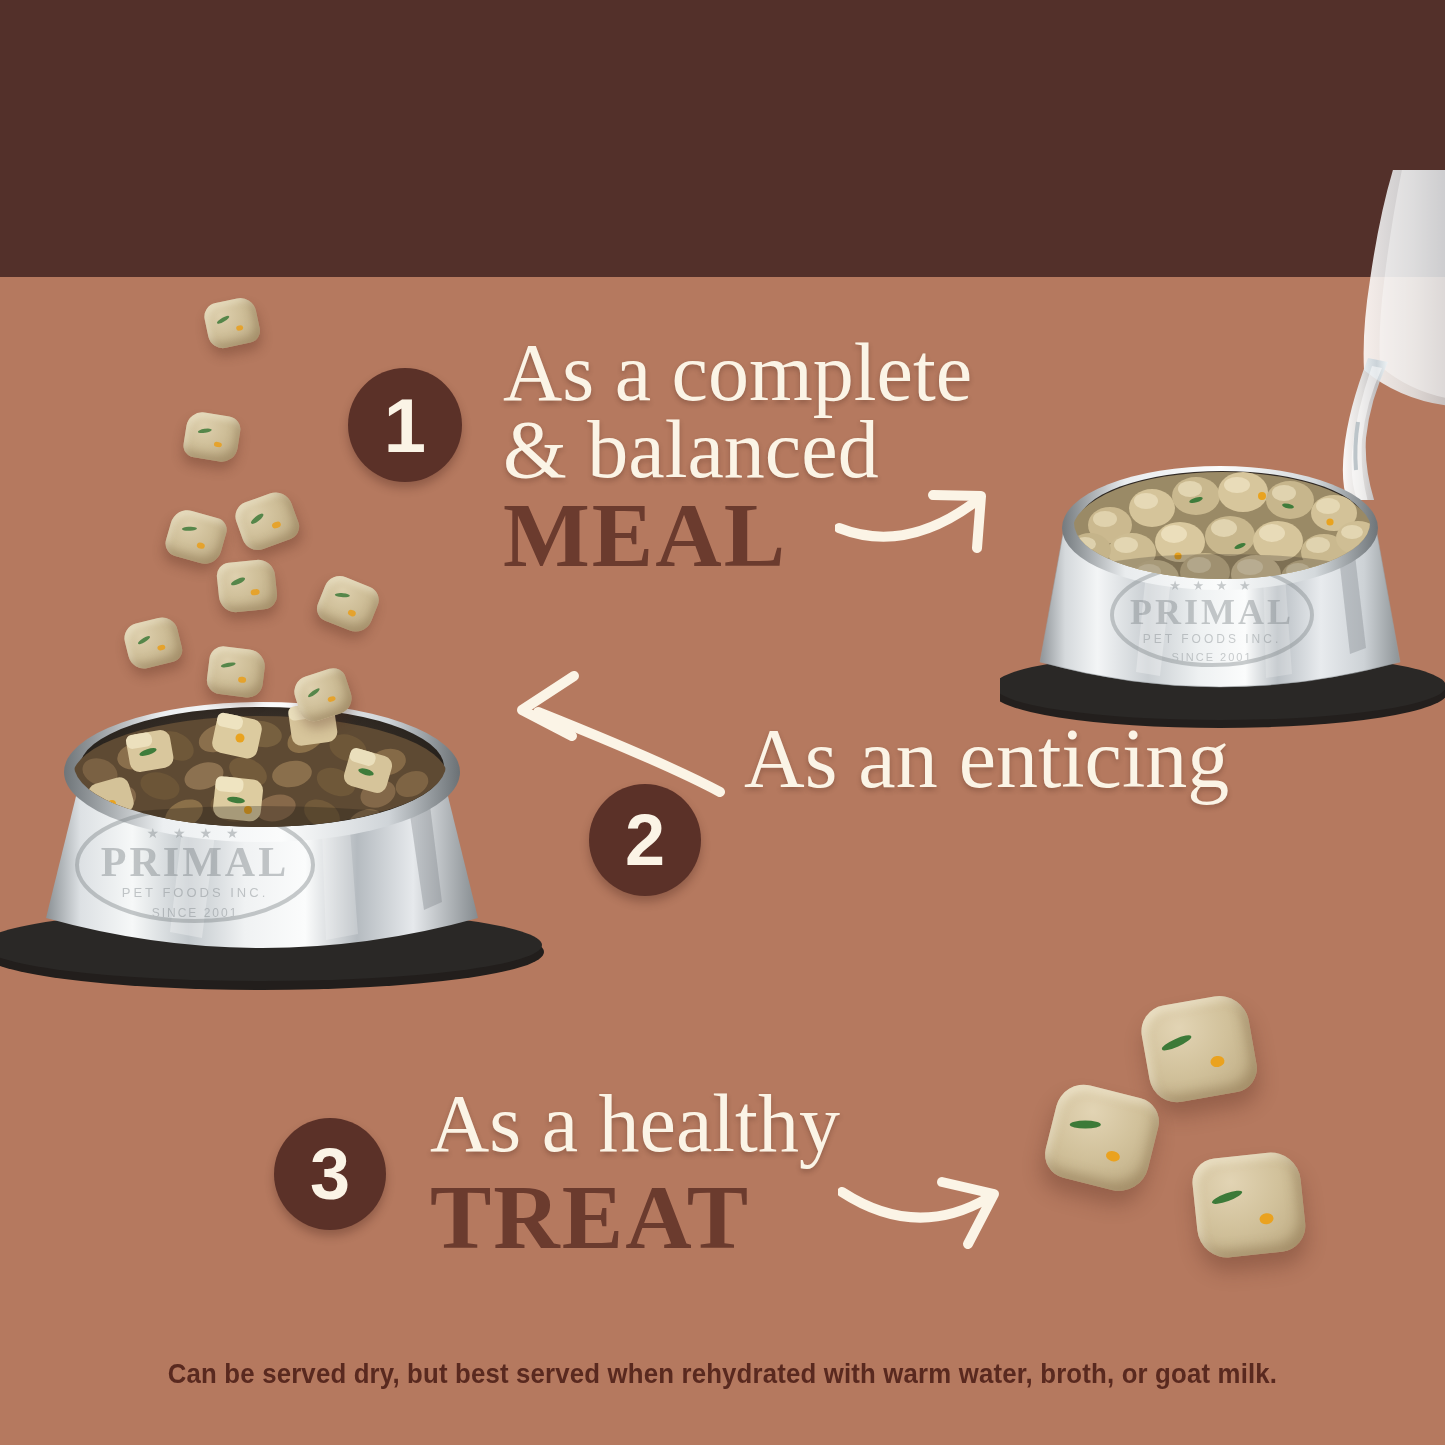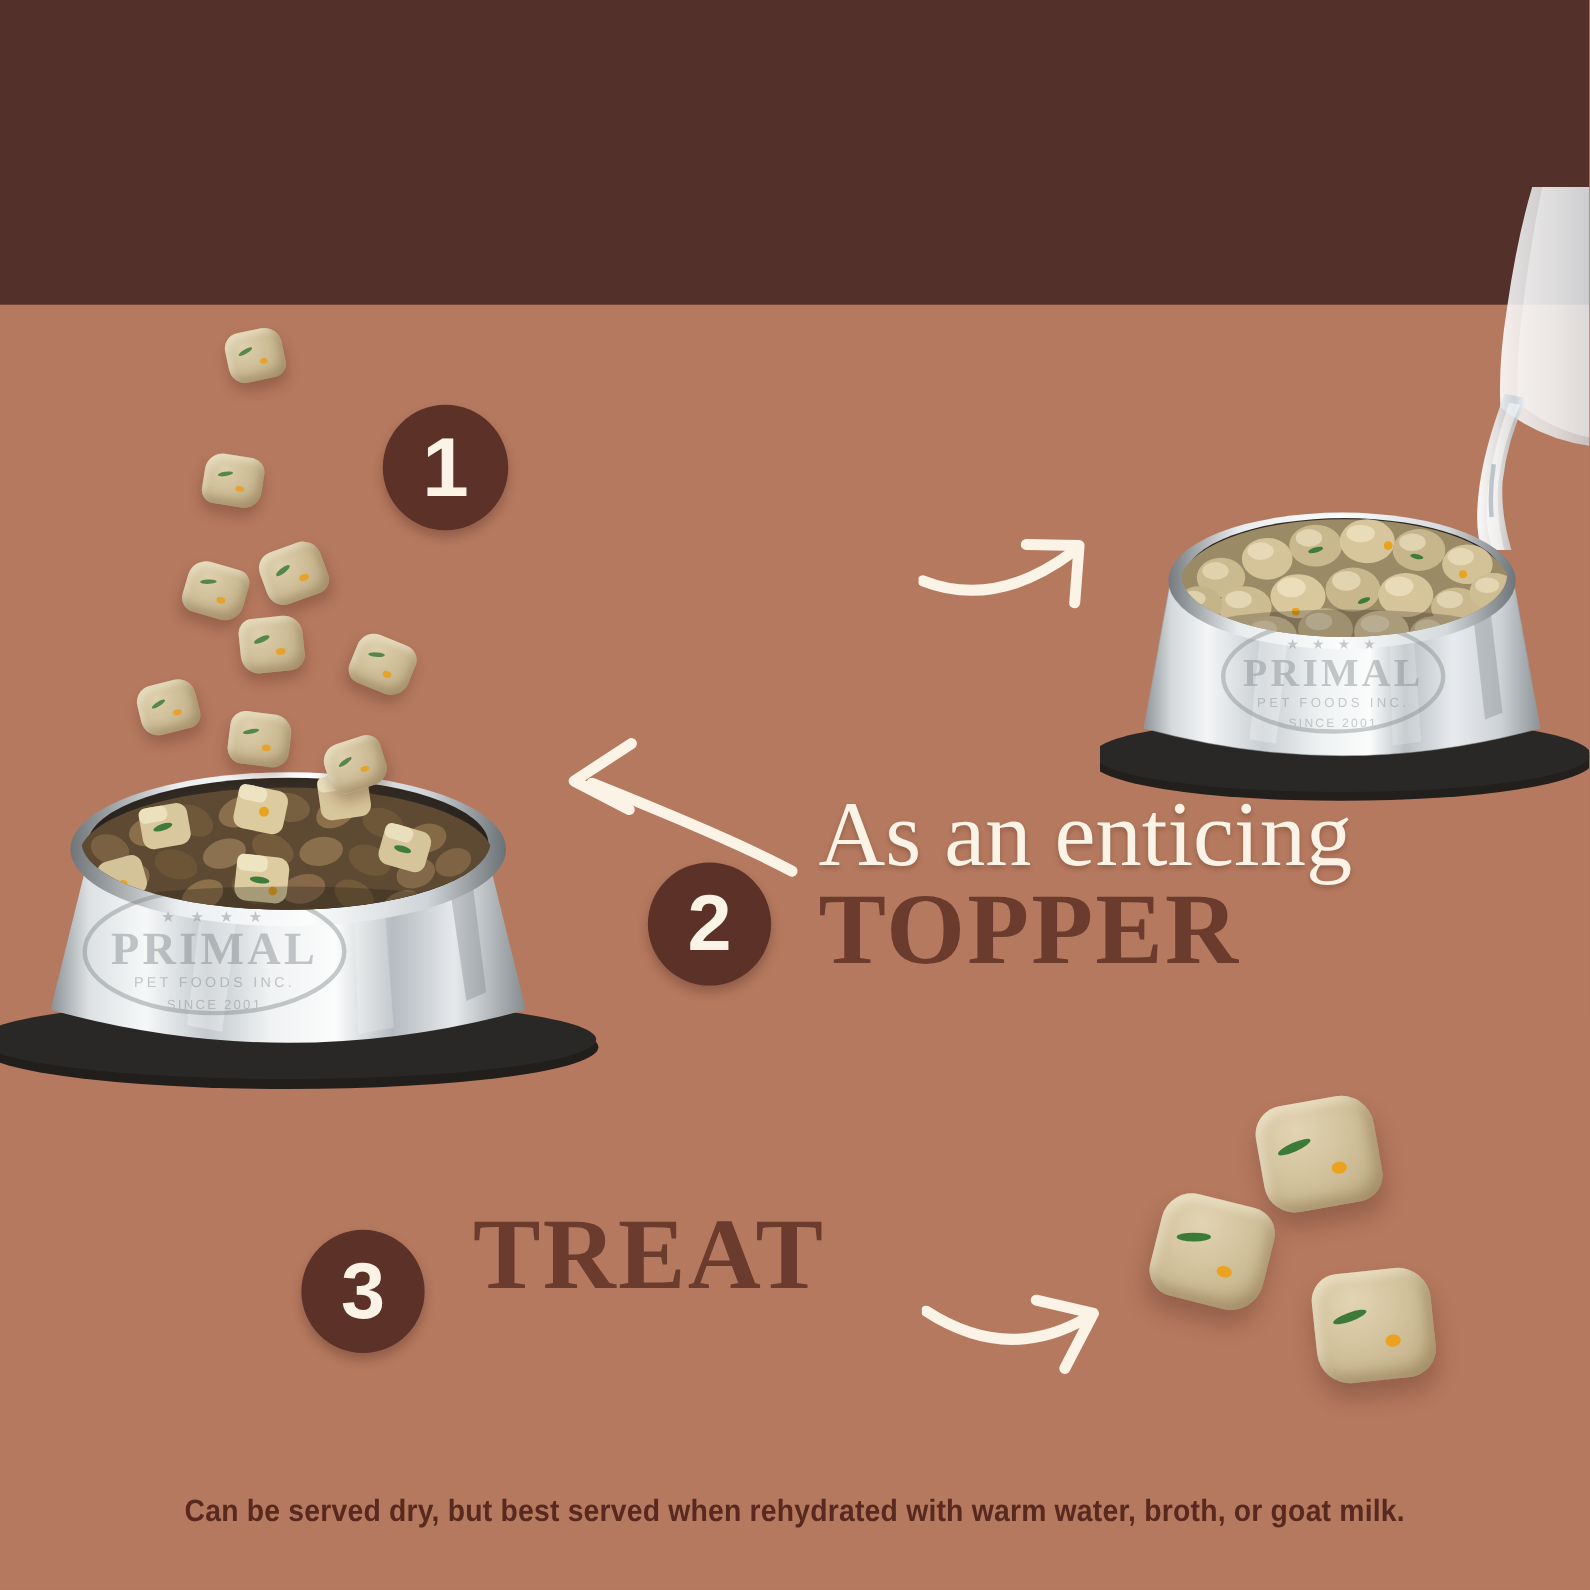--- a/index.html
+++ b/index.html
@@ -376,45 +376,50 @@
 
   <div class="header-band"></div>
   <div class="header-title">
     <span class="l1">EASY TO FEED</span>
     <span class="l2">RAW NUTRITION</span>
   </div>
 
   <div class="badge badge-1">
     <span>1</span>
   </div>
+  <div class="step-text step1">
+    <div class="line-light">As a complete</div>
+    <div class="line-light">&amp; balanced</div>
+    <div class="line-bold">MEAL</div>
+  </div>
   <div class="arrow arrow-meal">
     <svg width="210" height="110" viewBox="0 0 210 110">
       <path d="M4 66 Q70 92 140 40" stroke="#fbf4e6" stroke-width="10" fill="none" stroke-linecap="round"></path>
       <path d="M98 33 L146 34 L142 86" stroke="#fbf4e6" stroke-width="10" fill="none" stroke-linecap="round" stroke-linejoin="round"></path>
     </svg>
   </div>
 
   <div class="badge badge-2">
     <span>2</span>
   </div>
   <div class="step-text step2">
     <div class="line-light">As an enticing</div>
-    <div class="line-bold">TOPPER</div>
   </div>
   <div class="arrow arrow-topper">
     <svg width="230" height="140" viewBox="0 0 230 140">
       <path d="M222 126 Q170 98 40 46" stroke="#fbf4e6" stroke-width="10" fill="none" stroke-linecap="round"></path>
       <path d="M76 10 L24 44 L74 70" stroke="#fbf4e6" stroke-width="10" fill="none" stroke-linecap="round" stroke-linejoin="round"></path>
     </svg>
   </div>
 
   <div class="badge badge-3">
     <span>3</span>
   </div>
   <div class="step-text step3">
+    <div class="line-light">As a healthy</div>
     <div class="line-bold">TREAT</div>
   </div>
   <div class="arrow arrow-treat">
     <svg width="210" height="110" viewBox="0 0 210 110">
       <path d="M4 34 Q78 82 150 40" stroke="#fbf4e6" stroke-width="10" fill="none" stroke-linecap="round"></path>
       <path d="M104 24 L156 36 L130 86" stroke="#fbf4e6" stroke-width="10" fill="none" stroke-linecap="round" stroke-linejoin="round"></path>
     </svg>
   </div>
 
   <div class="footer-note">Can be served dry, but best served when rehydrated with warm water, broth, or goat milk.</div>

